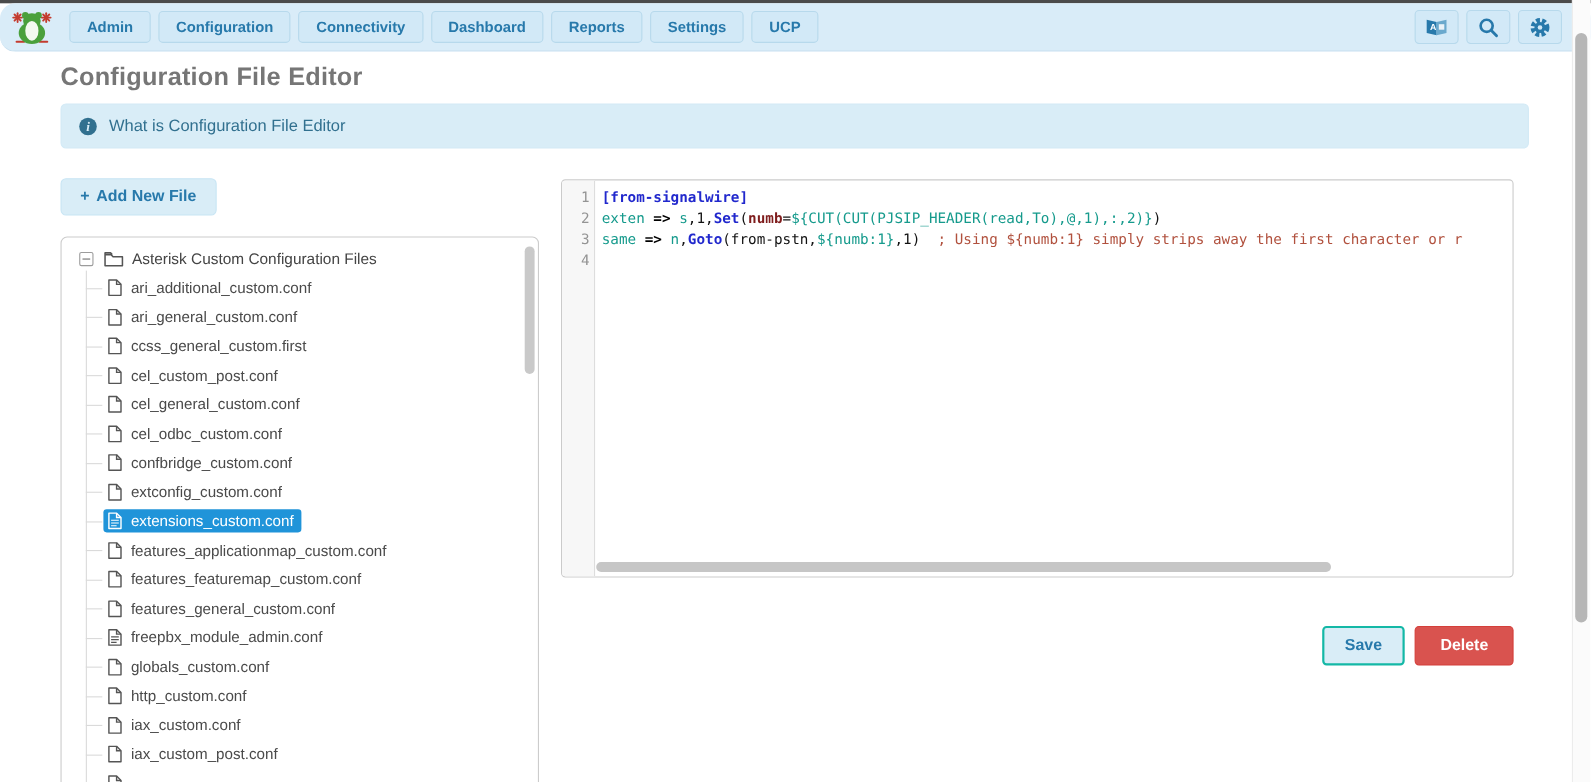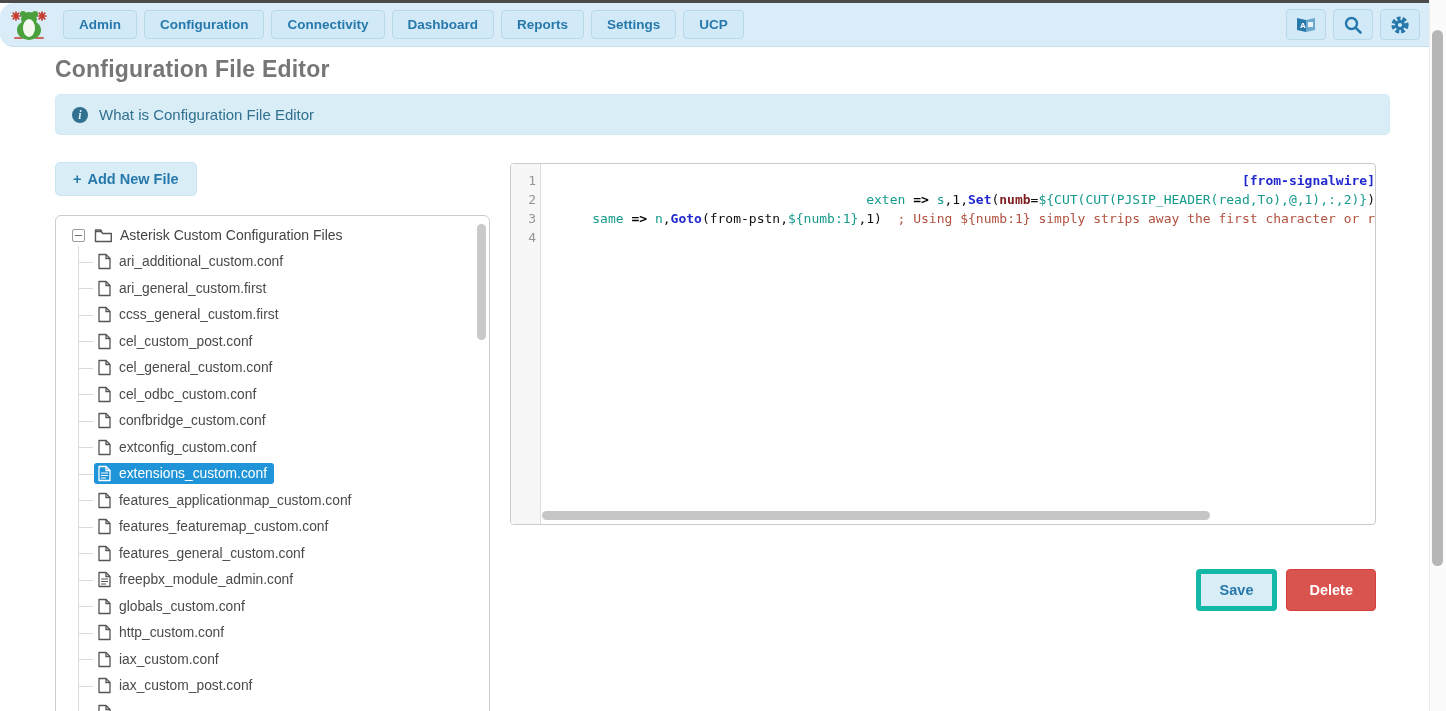--- a/index.html
+++ b/index.html
@@ -165,21 +165,20 @@
     color: #949494;
   }
   .gutter div { font: 13px "DejaVu Sans Mono", monospace; line-height: 19px; }
   .code {
     margin-left: 31px;
     padding: 7px 0 0 5px;
     font: 13px "DejaVu Sans Mono", monospace;
     line-height: 19px;
     white-space: pre;
     overflow: hidden;
-    text-align: right;
   }
   .code .cm-line { min-height: 19px; }
   .tok-section, .tok-function { color: #2128cd; font-weight: bold; }
   .tok-keyword, .tok-variable { color: #159a8c; }
   .tok-operator { color: #000; font-weight: bold; }
   .tok-plain { color: #111; }
   .tok-name { color: #7f1d1d; font-weight: bold; }
   .tok-comment { color: #b1513e; }
   .editor-hscroll {
     position: absolute; left: 31px; bottom: 4px;
@@ -187,21 +186,21 @@
     background: #c6c6c6; border-radius: 5px;
     cursor: pointer;
   }
 
   
   .actions {
     margin-top: 44px; margin-right: 14px;
     display: flex; justify-content: flex-end; gap: 9px;
   }
   .btn-save {
-    background: #d9edf7; border: 5px solid #14b8a6; border-radius: 4px;
+    background: #d9edf7; border: 2px solid #14b8a6; border-radius: 4px;
     color: #2779ab; font-weight: bold; font-size: 14.5px;
     padding: 8px 19px; cursor: pointer;
   }
   .btn-delete {
     background: #d9534f; border: 1px solid #d43f3a; border-radius: 4px;
     color: #ffffff; font-weight: bold; font-size: 14.5px;
     padding: 8px 22px; cursor: pointer;
   }
 
   
@@ -319,21 +318,21 @@
   </div>
               <div class="tree-row tree-item">
     <span class="row-inner">
       <span class="row-icon icon-plain">
         <svg width="15" height="17" viewBox="0 0 15 17">
           <path d="M2 1.5 h7 l4 4 v10 h-11 z" fill="#fff" stroke="#555" stroke-width="1.3" stroke-linejoin="round"></path>
           <path d="M9 1.5 v4 h4" fill="none" stroke="#555" stroke-width="1.3"></path>
         </svg>
       </span>
 
-      <span class="row-label">ari_general_custom.first</span>
+      <span class="row-label">ari_general_custom.conf</span>
     </span>
   </div>
               <div class="tree-row tree-item">
     <span class="row-inner">
       <span class="row-icon icon-plain">
         <svg width="15" height="17" viewBox="0 0 15 17">
           <path d="M2 1.5 h7 l4 4 v10 h-11 z" fill="#fff" stroke="#555" stroke-width="1.3" stroke-linejoin="round"></path>
           <path d="M9 1.5 v4 h4" fill="none" stroke="#555" stroke-width="1.3"></path>
         </svg>
       </span>

